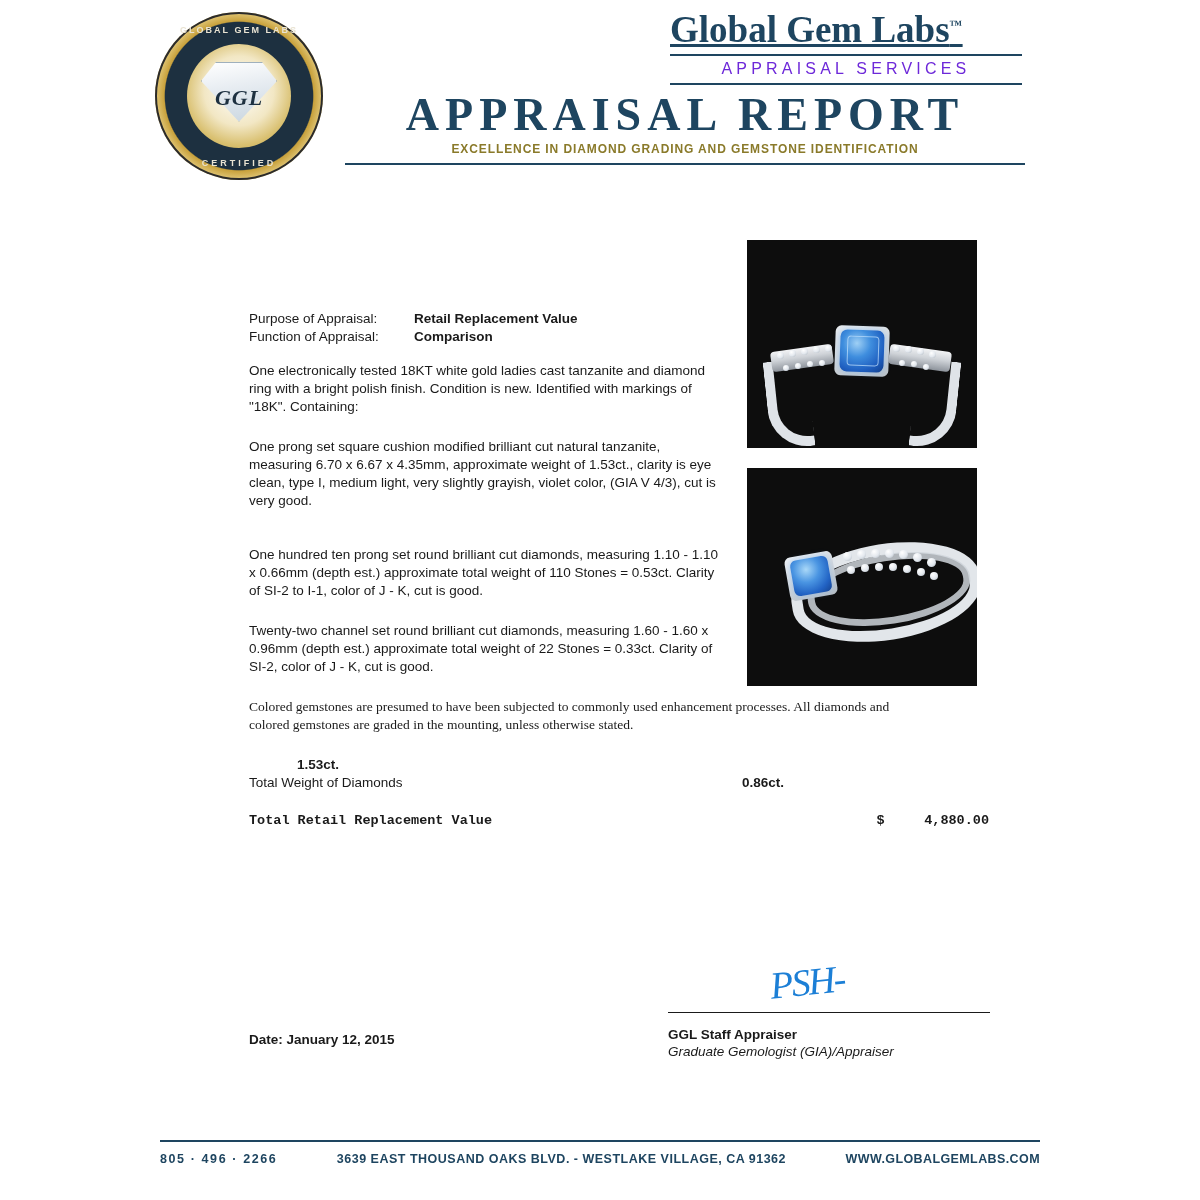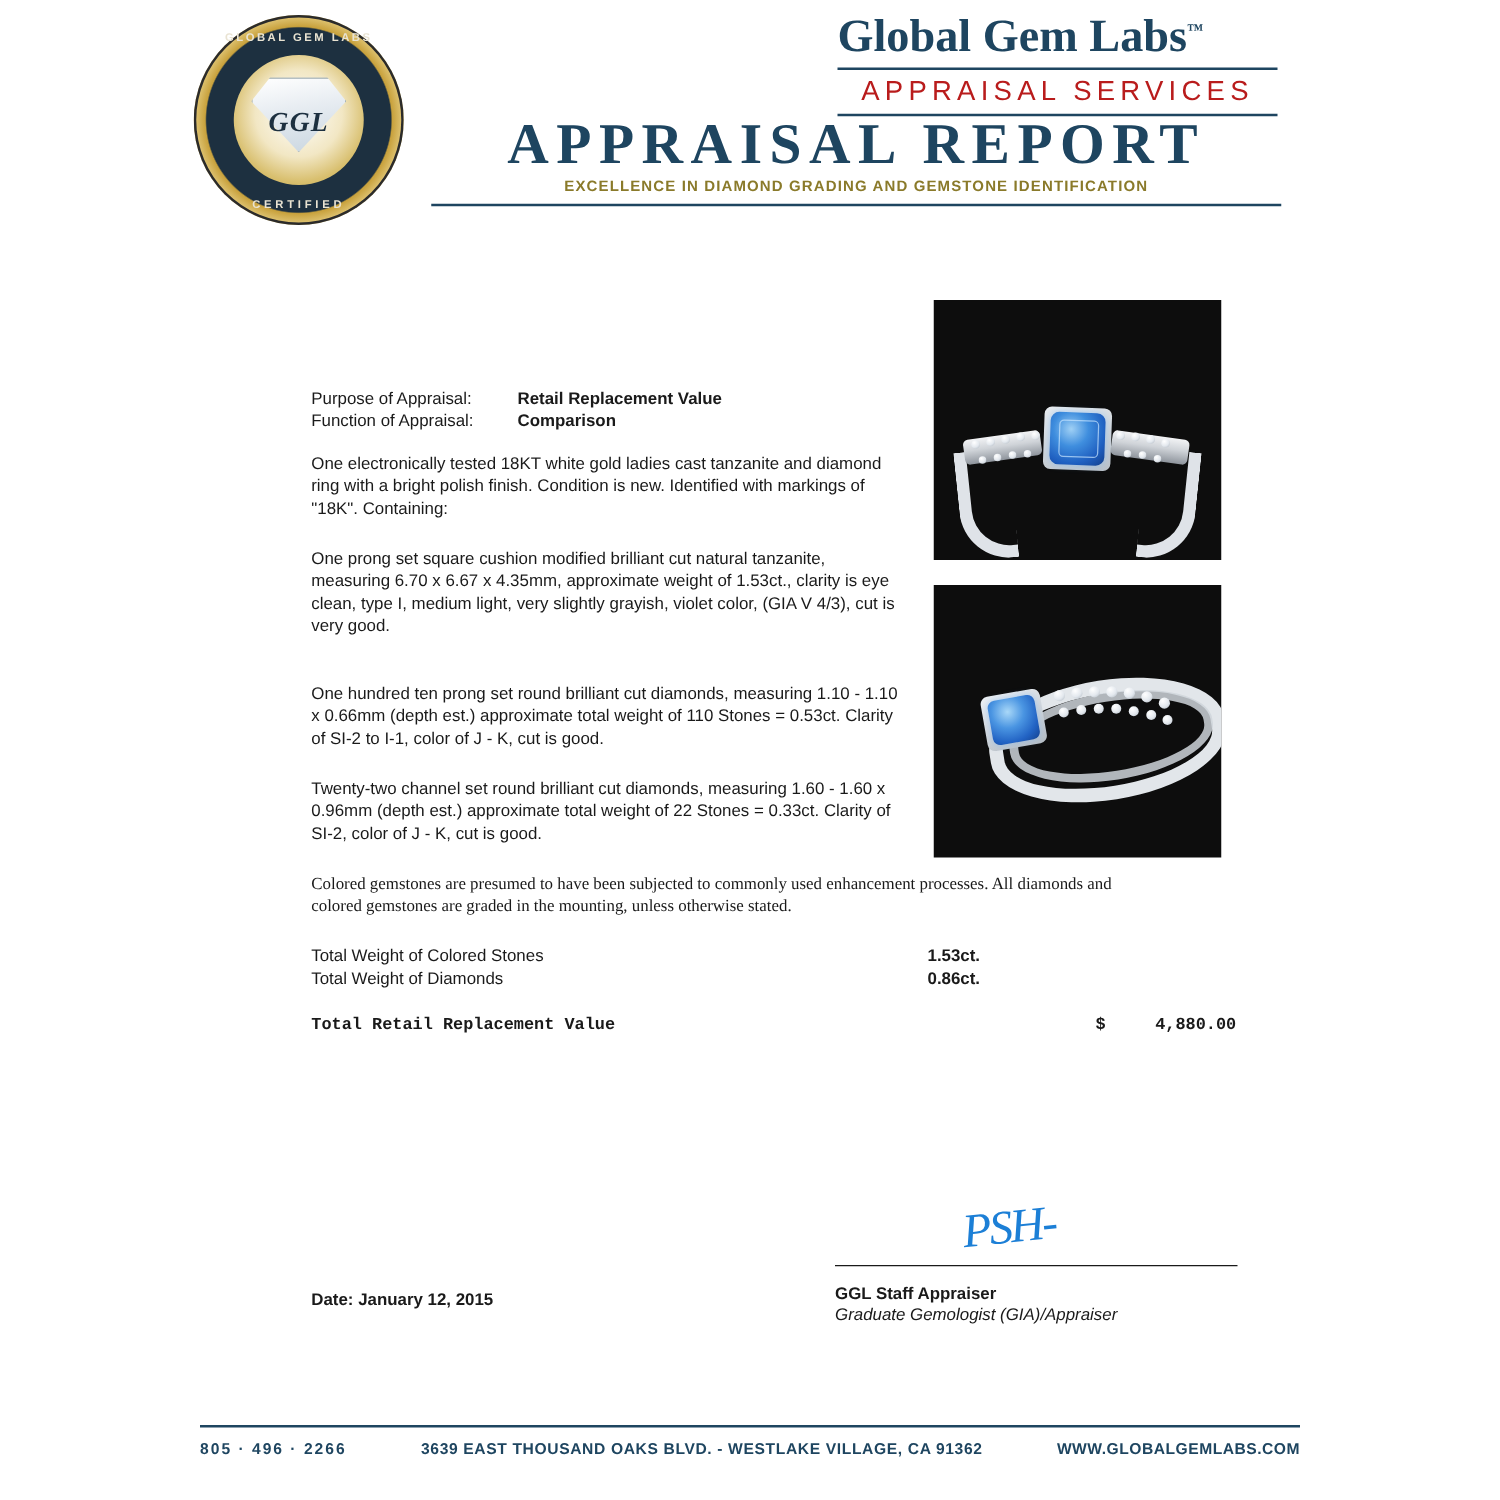--- a/index.html
+++ b/index.html
@@ -84,35 +84,36 @@
     left: 670px; top: 8px;
     width: 356px;
   }
   .brand-title {
     font-family: "Liberation Serif", serif;
     font-size: 37px;
     font-weight: bold;
     color: #1e4560;
     letter-spacing: 0px;
     white-space: nowrap;
+    text-decoration: underline;
   }
   .brand-tm {
     font-size: 13px;
     vertical-align: super;
   }
   .brand-rule {
     margin: 3px 0 4px 0;
     height: 2px;
     background: #1e4560;
     width: 352px;
   }
   .brand-sub {
-    font-size: 22px;
+    font-size: 16px;
     letter-spacing: 4.2px;
-    color: #b91c1c;
+    color: #6d28d9;
     text-align: center;
     width: 352px;
     font-family: "Liberation Sans", sans-serif;
   }
   .brand-rule2 {
     margin-top: 5px;
     height: 2px;
     background: #1e4560;
     width: 352px;
   }
@@ -431,21 +432,20 @@
     </div>
 
     <div class="para">One electronically tested 18KT white gold ladies cast tanzanite and diamond ring with a bright polish finish. Condition is new. Identified with markings of "18K".  Containing:</div>
     <div class="para" style="margin-top:22px;">One prong set square cushion modified brilliant cut natural tanzanite, measuring 6.70 x 6.67 x 4.35mm,  approximate weight of 1.53ct., clarity is eye clean, type I, medium light, very slightly grayish, violet color, (GIA V 4/3), cut is very good.</div>
     <div class="para" style="margin-top:36px;">One hundred ten prong set round brilliant cut diamonds, measuring 1.10 - 1.10 x 0.66mm (depth est.) approximate total weight of 110 Stones = 0.53ct.  Clarity of SI-2 to I-1, color of J - K, cut is good.</div>
     <div class="para" style="margin-top:22px;">Twenty-two channel set round brilliant cut diamonds, measuring 1.60 - 1.60 x 0.96mm (depth est.) approximate total weight of 22 Stones = 0.33ct.  Clarity of SI-2, color of J - K, cut is good.</div>
     <div class="para wide" style="margin-top:22px;font-family:Liberation Serif, serif;">Colored gemstones are presumed to have been subjected to commonly used enhancement processes. All diamonds and colored gemstones are graded in the mounting, unless otherwise stated.</div>
 
     <div class="totals">
       <div class="total-row">
-        <div class="total-name">Total Weight of Colored Stones</div>
         <div class="total-val">1.53ct.</div>
       </div>
       <div class="total-row">
         <div class="total-name">Total Weight of Diamonds</div>
         <div class="total-val">0.86ct.</div>
       </div>
     </div>
 
     <div class="grand">
       <div class="grand-label">Total Retail Replacement Value</div>

